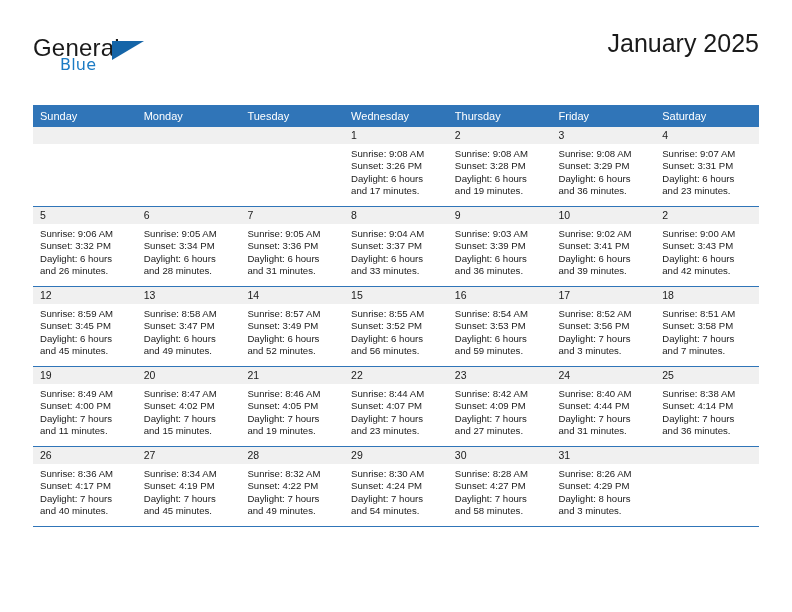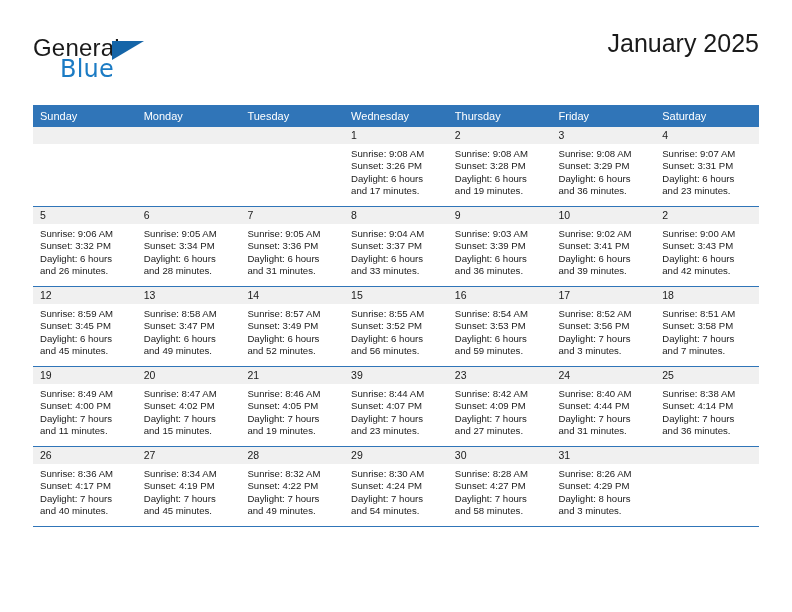--- a/index.html
+++ b/index.html
@@ -42,21 +42,21 @@
     top: 0;
     font-size: 24px;
     letter-spacing: 0.2px;
     color: #1a1a1a;
     font-family: Liberation Sans, sans-serif;
   }
   .logo-blue {
     position: absolute;
     left: 27px;
     top: 21px;
-    font-size: 24px;
+    font-size: 16px;
     letter-spacing: 0.2px;
     color: #1b7bc4;
     font-family: "DejaVu Sans", sans-serif;
   }
   .logo-tri {
     position: absolute;
     left: 79px;
     top: 7px;
     width: 0;
     height: 0;
@@ -387,21 +387,21 @@
           <td>
             <div class="daynum">21</div>
             <div class="cellbody">
               <div>Sunrise: 8:46 AM</div>
               <div>Sunset: 4:05 PM</div>
               <div>Daylight: 7 hours</div>
               <div>and 19 minutes.</div>
             </div>
           </td>
           <td>
-            <div class="daynum">39</div>
+            <div class="daynum">22</div>
             <div class="cellbody">
               <div>Sunrise: 8:44 AM</div>
               <div>Sunset: 4:07 PM</div>
               <div>Daylight: 7 hours</div>
               <div>and 23 minutes.</div>
             </div>
           </td>
           <td>
             <div class="daynum">23</div>
             <div class="cellbody">

